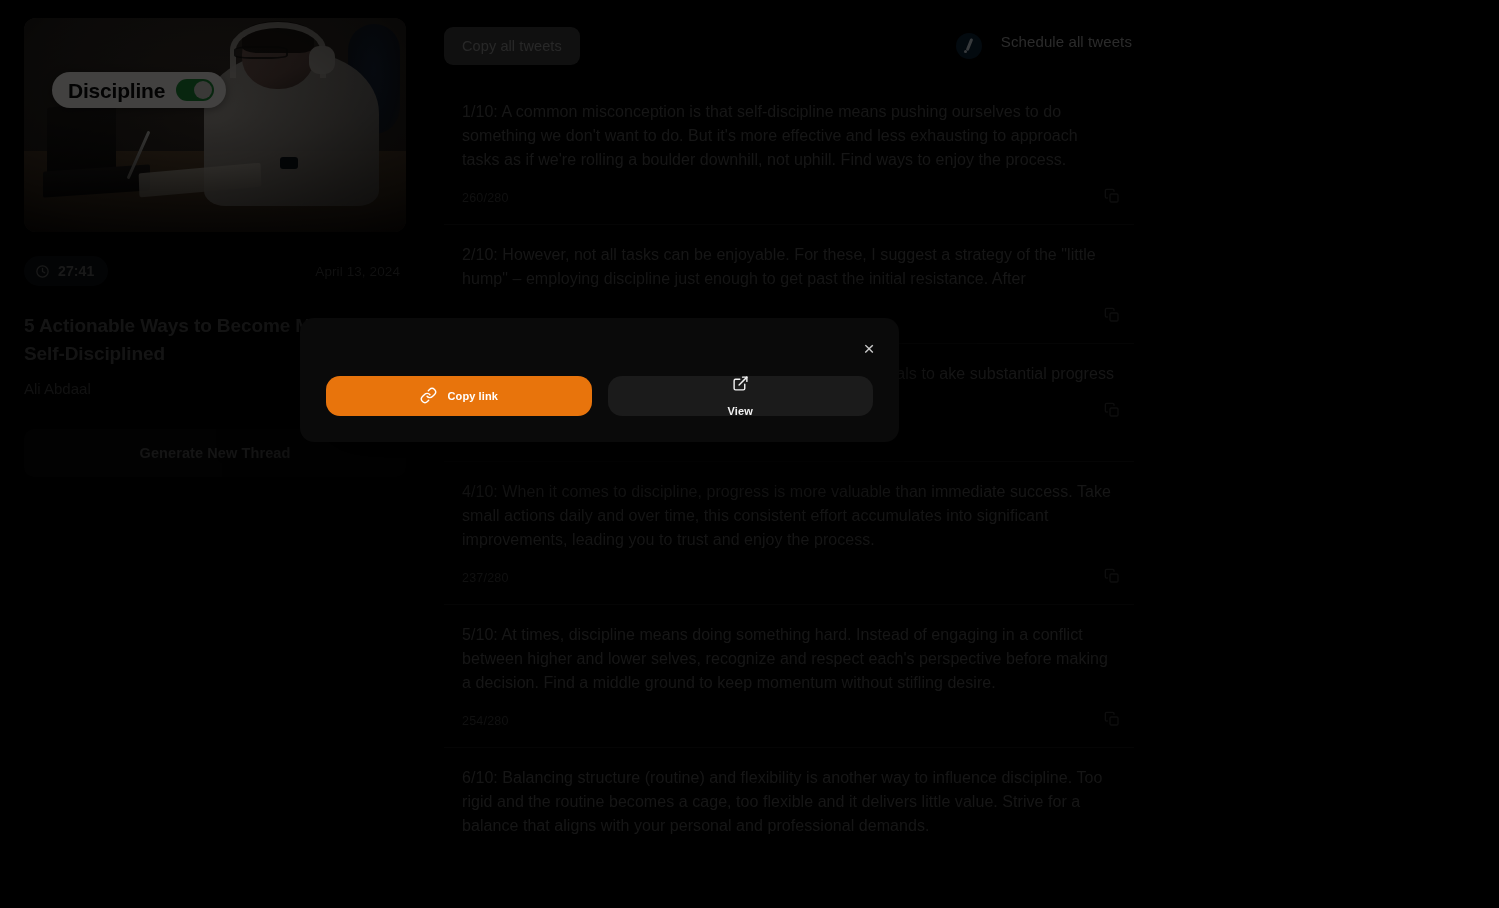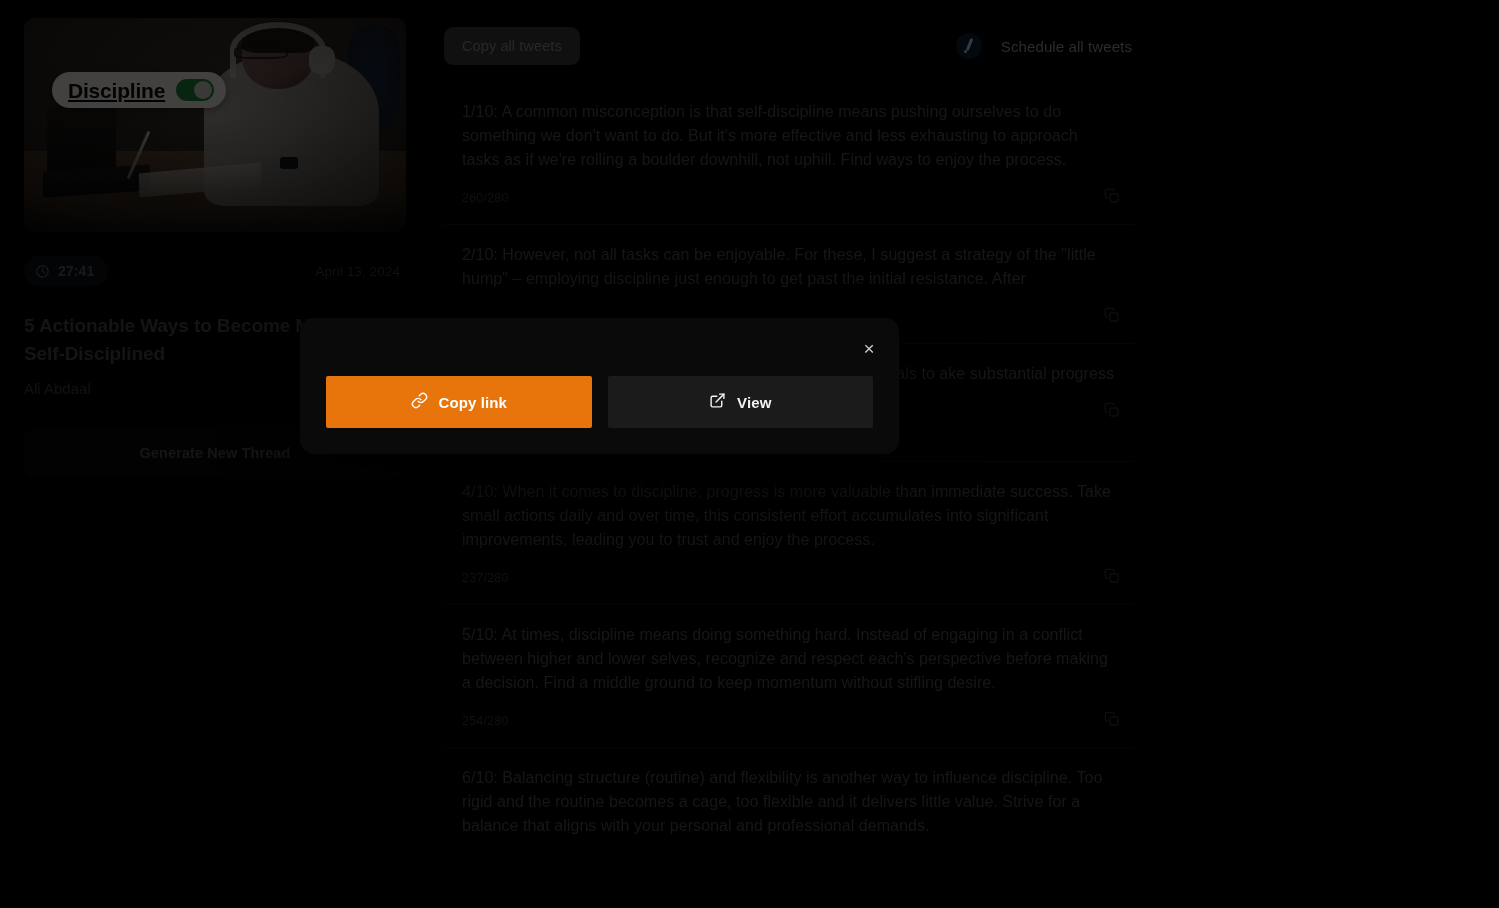--- a/index.html
+++ b/index.html
@@ -138,21 +138,20 @@
     position: absolute;
     left: 28px;
     top: 54px;
     display: flex;
     align-items: center;
     gap: 11px;
     background: #ece9e6;
     border-radius: 999px;
     padding: 7px 12px 7px 16px;
     box-shadow: 0 2px 10px rgba(0,0,0,.35);
-    text-decoration: underline;
   }
   .discipline-pill .dp-text {
     font-size: 21px;
     font-weight: 700;
     color: #0b0b0b;
     letter-spacing: -0.2px;
     line-height: 1;
   }
   .dp-toggle {
     width: 38px; height: 22px;
@@ -252,21 +251,21 @@
     color: #8e8e8e;
     font-size: 14.5px;
     font-weight: 500;
     font-family: "Liberation Sans", sans-serif;
     padding: 11px 18px;
     cursor: pointer;
     letter-spacing: .1px;
   }
   .schedule-all {
     display: flex;
-    align-items: center;
+    align-items: flex-start;
     gap: 19px;
     cursor: pointer;
     padding-right: 2px;
   }
   .tf-logo {
     width: 26px; height: 26px;
     border-radius: 50%;
     background: #0d2438;
     position: relative;
     flex: none;
@@ -385,35 +384,35 @@
     background: #090909;
     border-radius: 50%;
   }
   .modal-actions {
     display: flex;
     gap: 16px;
     margin-top: 28px;
   }
   .btn {
     flex: 1;
-    height: 52px;
+    height: 40px;
     border: none;
-    border-radius: 2px;
+    border-radius: 14px;
     display: flex;
     align-items: center;
     justify-content: center;
     gap: 11px;
     font-family: "Liberation Sans", sans-serif;
-    font-size: 15px;
+    font-size: 11px;
     font-weight: 700;
     cursor: pointer;
     letter-spacing: .1px;
   }
   .btn-primary { background: #e8740c; color: #ffffff; }
-  .btn-secondary { background: #1b1b1b; color: #f2f2f2; }
+  .btn-secondary { background: #1b1b1b; color: #f2f2f2; flex-direction: column; }
 </style>
 </head>
 <body>
 
 <div class="app">
 
   <div class="left-panel">
 
     <div class="thumb">
       <div class="thumb-wall"></div>

